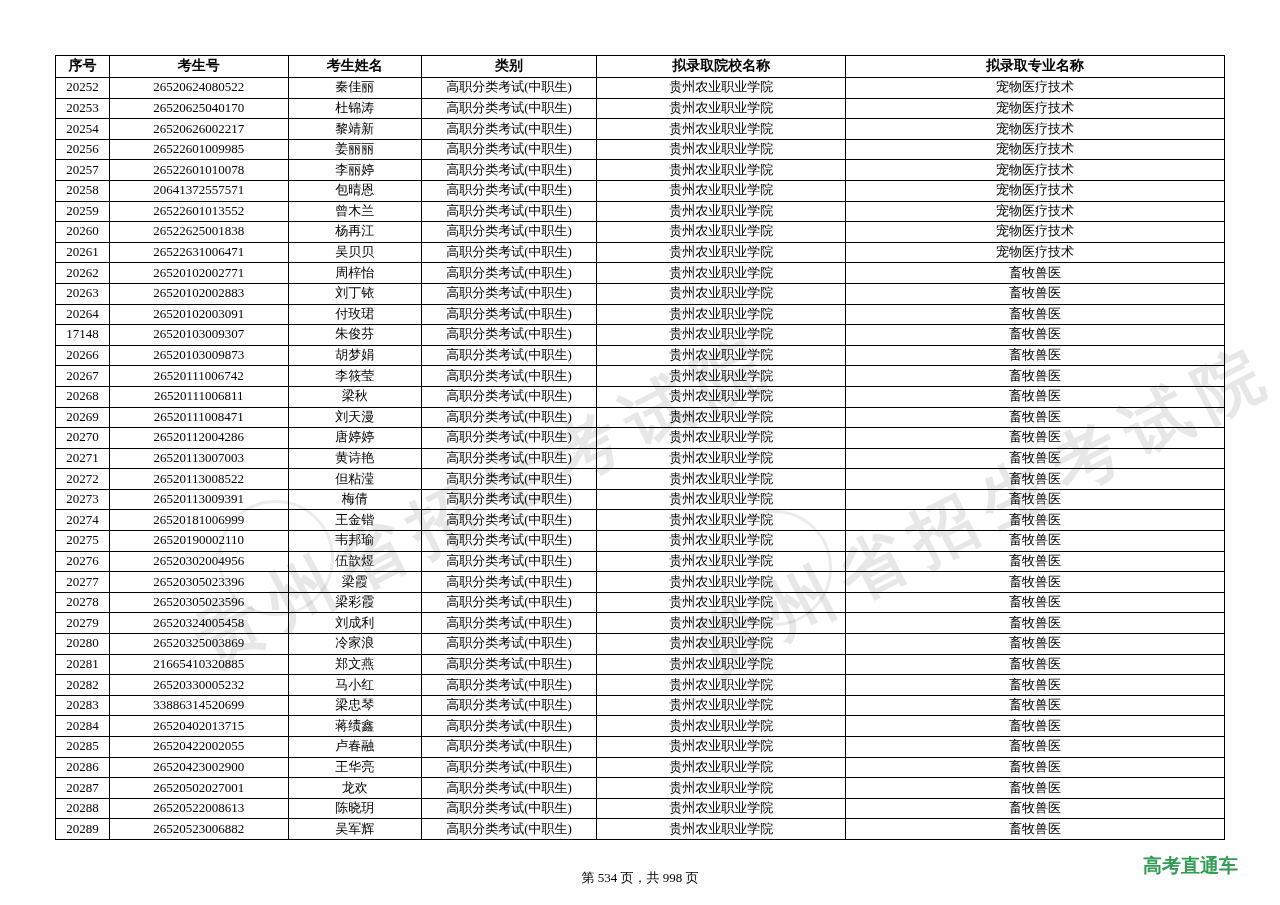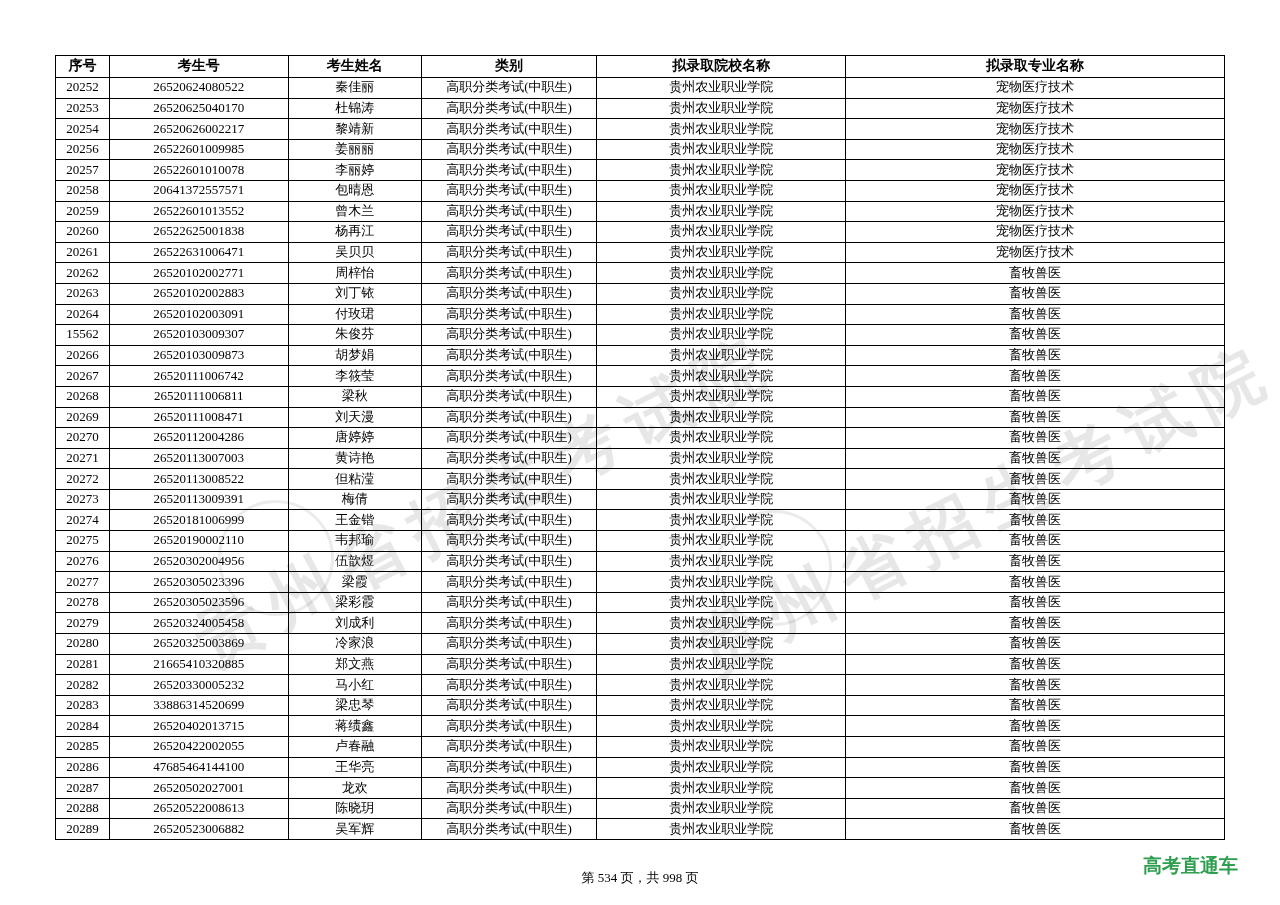--- a/index.html
+++ b/index.html
@@ -214,21 +214,21 @@
         </tr>
         <tr>
           <td>20264</td>
           <td>26520102003091</td>
           <td>付玫珺</td>
           <td>高职分类考试(中职生)</td>
           <td>贵州农业职业学院</td>
           <td>畜牧兽医</td>
         </tr>
         <tr>
-          <td>15562</td>
+          <td>17148</td>
           <td>26520103009307</td>
           <td>朱俊芬</td>
           <td>高职分类考试(中职生)</td>
           <td>贵州农业职业学院</td>
           <td>畜牧兽医</td>
         </tr>
         <tr>
           <td>20266</td>
           <td>26520103009873</td>
           <td>胡梦娟</td>
@@ -383,21 +383,21 @@
         <tr>
           <td>20285</td>
           <td>26520422002055</td>
           <td>卢春融</td>
           <td>高职分类考试(中职生)</td>
           <td>贵州农业职业学院</td>
           <td>畜牧兽医</td>
         </tr>
         <tr>
           <td>20286</td>
-          <td>47685464144100</td>
+          <td>26520423002900</td>
           <td>王华亮</td>
           <td>高职分类考试(中职生)</td>
           <td>贵州农业职业学院</td>
           <td>畜牧兽医</td>
         </tr>
         <tr>
           <td>20287</td>
           <td>26520502027001</td>
           <td>龙欢</td>
           <td>高职分类考试(中职生)</td>

